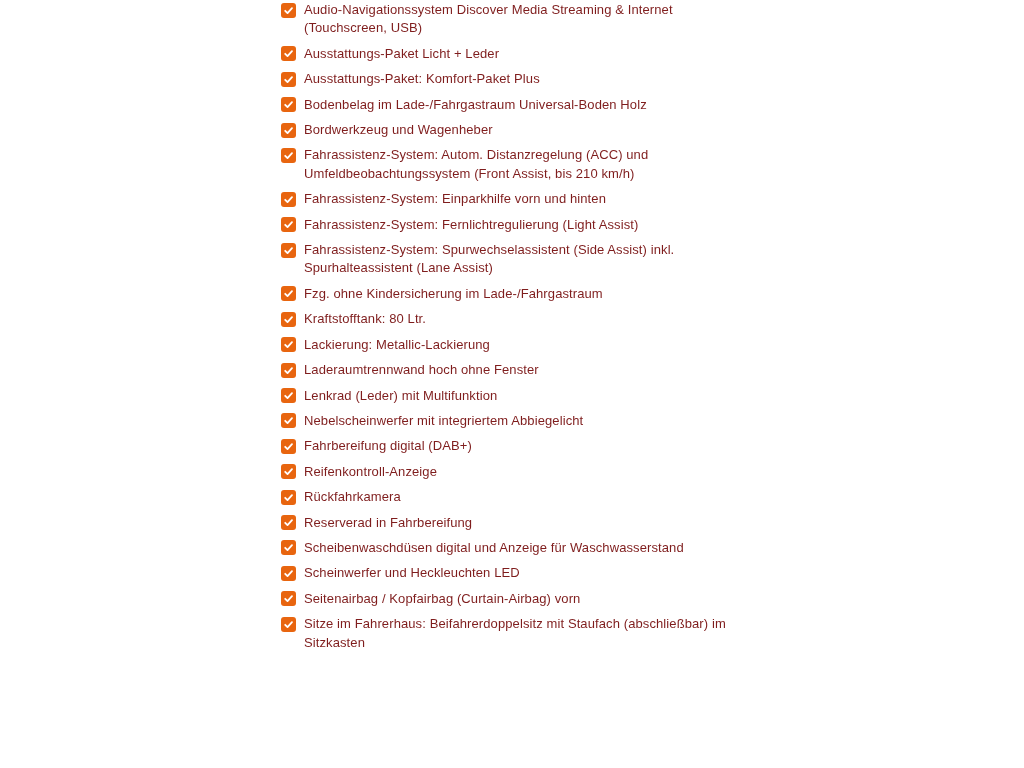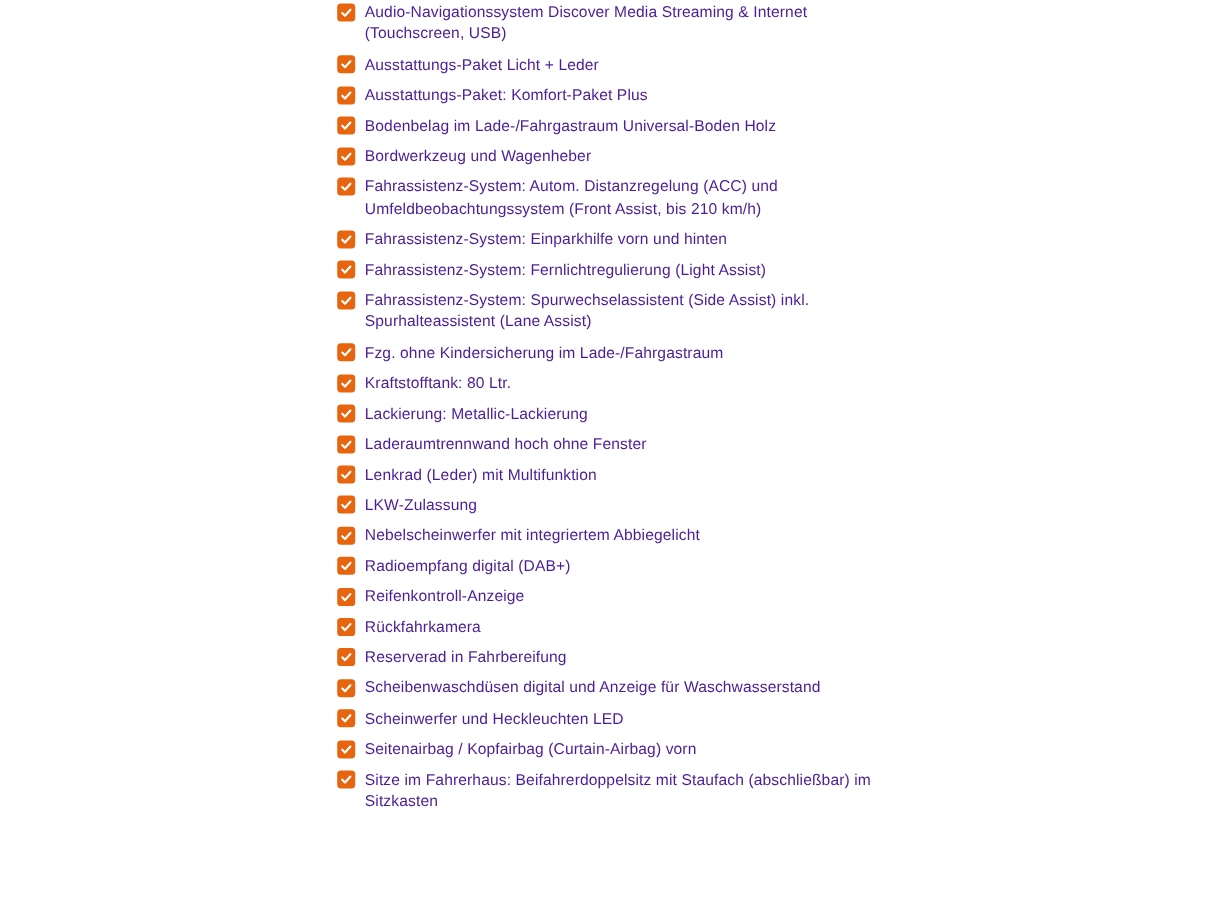--- a/index.html
+++ b/index.html
@@ -34,21 +34,21 @@
     align-items: center;
     justify-content: center;
     box-sizing: border-box;
   }
   .checkbox svg {
     display: block;
   }
   .feature-label {
     font-size: 13px;
     line-height: 18.4px;
-    color: #4c1d95;
+    color: #7f1d1d;
     letter-spacing: 0.1px;
   }
 </style>
 </head>
 <body>
 
 <div class="features-list">
   <div class="feature-row">
     <span class="checkbox">
       <svg width="11" height="11" viewBox="0 0 11 11" aria-hidden="true">
@@ -170,46 +170,38 @@
 
   <div class="feature-row">
     <span class="checkbox">
       <svg width="11" height="11" viewBox="0 0 11 11" aria-hidden="true">
         <path d="M2.2 5.8 L4.5 8.1 L9 3.1" fill="none" stroke="#ffffff" stroke-width="1.8" stroke-linecap="round" stroke-linejoin="round"></path>
       </svg>
     </span>
     <span class="feature-label">Lenkrad (Leder) mit Multifunktion</span>
   </div>
 
-  <div class="feature-row">
-    <span class="checkbox">
-      <svg width="11" height="11" viewBox="0 0 11 11" aria-hidden="true">
-        <path d="M2.2 5.8 L4.5 8.1 L9 3.1" fill="none" stroke="#ffffff" stroke-width="1.8" stroke-linecap="round" stroke-linejoin="round"></path>
-      </svg>
-    </span>
-    <span class="feature-label">LKW-Zulassung</span>
-  </div>
 
 
   <div class="feature-row">
     <span class="checkbox">
       <svg width="11" height="11" viewBox="0 0 11 11" aria-hidden="true">
         <path d="M2.2 5.8 L4.5 8.1 L9 3.1" fill="none" stroke="#ffffff" stroke-width="1.8" stroke-linecap="round" stroke-linejoin="round"></path>
       </svg>
     </span>
     <span class="feature-label">Nebelscheinwerfer mit integriertem Abbiegelicht</span>
   </div>
 
   <div class="feature-row">
     <span class="checkbox">
       <svg width="11" height="11" viewBox="0 0 11 11" aria-hidden="true">
         <path d="M2.2 5.8 L4.5 8.1 L9 3.1" fill="none" stroke="#ffffff" stroke-width="1.8" stroke-linecap="round" stroke-linejoin="round"></path>
       </svg>
     </span>
-    <span class="feature-label">Radioempfang digital (DAB+)</span>
+    <span class="feature-label">Fahrbereifung digital (DAB+)</span>
   </div>
 
   <div class="feature-row">
     <span class="checkbox">
       <svg width="11" height="11" viewBox="0 0 11 11" aria-hidden="true">
         <path d="M2.2 5.8 L4.5 8.1 L9 3.1" fill="none" stroke="#ffffff" stroke-width="1.8" stroke-linecap="round" stroke-linejoin="round"></path>
       </svg>
     </span>
     <span class="feature-label">Reifenkontroll-Anzeige</span>
   </div>

